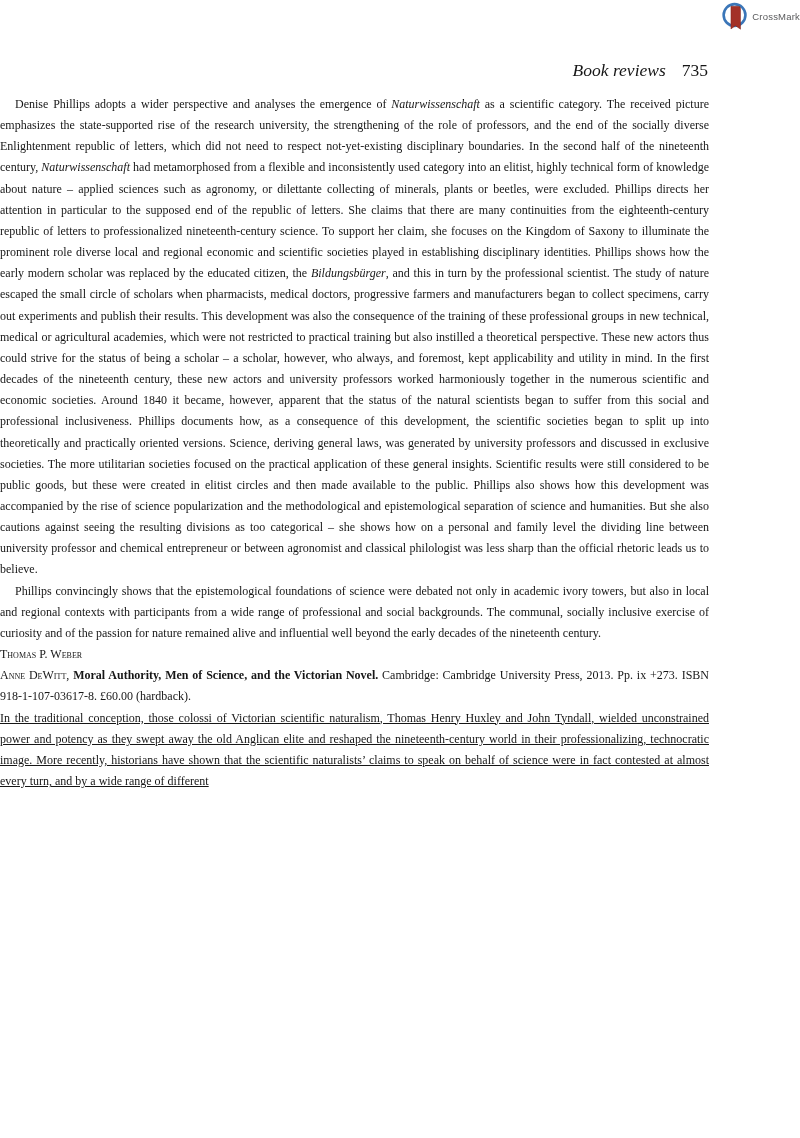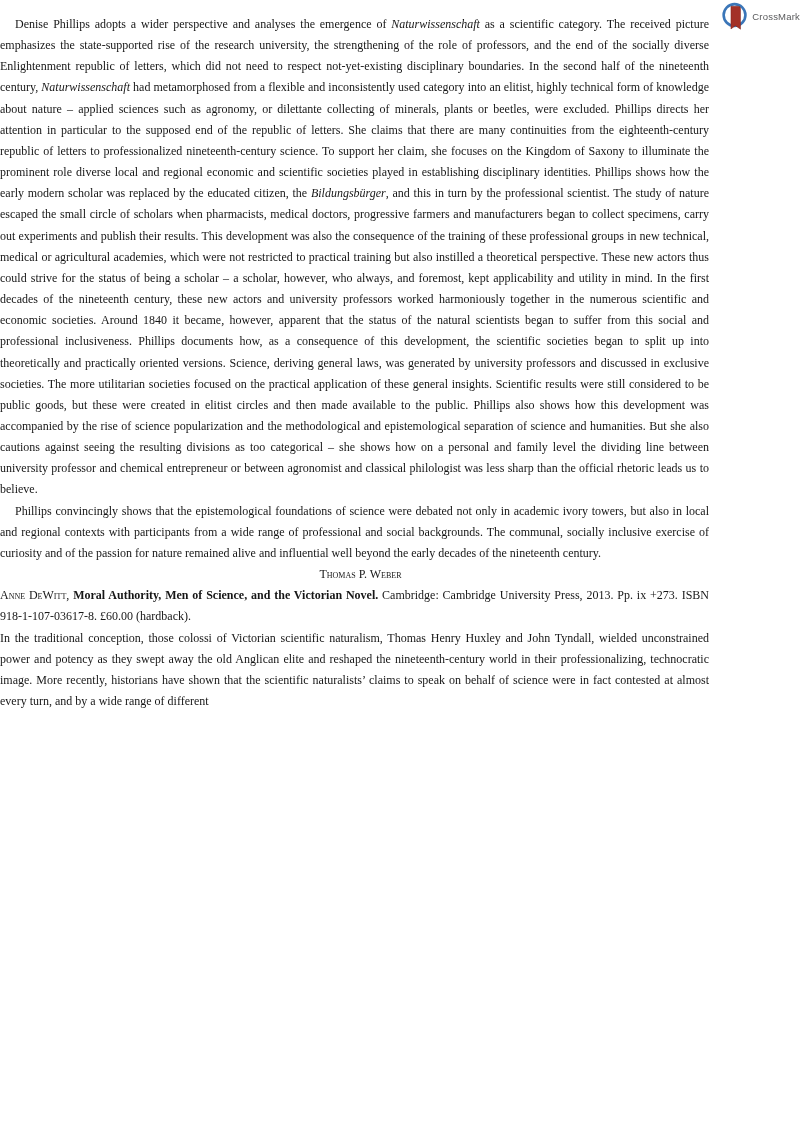--- a/index.html
+++ b/index.html
@@ -37,41 +37,44 @@
     width:709px;
     padding-top:14px;
     font-size:12px;
     line-height:21.15px;
     text-align:justify;
   }
   .content p { margin:0; }
   .indent { text-indent:15px; }
   i, .italic { font-style:italic; }
   .smallcaps { font-variant:small-caps; }
-  .signature { text-align:center; line-height:21.15px;margin-left:12px; }
+  .signature { text-align:left; line-height:21.15px; }
   .sig-loc { font-style:italic; }
   .citation { margin-top:29px;font-family:Liberation Serif, serif; }
   .citation b { font-weight:bold; }
-  .last-par { margin-top:17px; }
+  .last-par { margin-top:17px;text-decoration:underline; }
 </style>
 </head>
 <body>
 
 <div class="page">
 
   <div class="crossmark">
     <span>
       <svg viewBox="0 0 28 30" xmlns="http://www.w3.org/2000/svg">
         <circle cx="13" cy="13.5" r="11.3" fill="#ffffff" stroke="#3b76b8" stroke-width="2.7"></circle>
         <path d="M9.3 4.4 h7.6 a2.3 2.3 0 0 1 2.3 2.3 V28.2 l-5.3 -3.7 -4.6 3.4 Z" fill="#a33127" stroke="#7e241c" stroke-width="0.5"></path>
       </svg>
     </span>
     <span class="cm-label">CrossMark</span>
   </div>
 
+  <div class="running-head">
+    <span class="rh-title">Book reviews</span><span class="rh-page">735</span>
+  </div>
 
   <div class="content">
 
     <p class="indent"><span>Denise Phillips adopts a wider perspective and analyses the emergence of </span><i>Naturwissenschaft</i><span> as a scientific category. The received picture emphasizes the state-supported rise of the research university, the strengthening of the role of professors, and the end of the socially diverse Enlightenment republic of letters, which did not need to respect not-yet-existing disciplinary boundaries. In the second half of the nineteenth century, </span><i>Naturwissenschaft</i><span> had metamorphosed from a flexible and inconsistently used category into an elitist, highly technical form of knowledge about nature – applied sciences such as agronomy, or dilettante collecting of minerals, plants or beetles, were excluded. Phillips directs her attention in particular to the supposed end of the republic of letters. She claims that there are many continuities from the eighteenth-century republic of letters to professionalized nineteenth-century science. To support her claim, she focuses on the Kingdom of Saxony to illuminate the prominent role diverse local and regional economic and scientific societies played in establishing disciplinary identities. Phillips shows how the early modern scholar was replaced by the educated citizen, the </span><i>Bildungsbürger</i><span>, and this in turn by the professional scientist. The study of nature escaped the small circle of scholars when pharmacists, medical doctors, progressive farmers and manufacturers began to collect specimens, carry out experiments and publish their results. This development was also the consequence of the training of these professional groups in new technical, medical or agricultural academies, which were not restricted to practical training but also instilled a theoretical perspective. These new actors thus could strive for the status of being a scholar – a scholar, however, who always, and foremost, kept applicability and utility in mind. In the first decades of the nineteenth century, these new actors and university professors worked harmoniously together in the numerous scientific and economic societies. Around 1840 it became, however, apparent that the status of the natural scientists began to suffer from this social and professional inclusiveness. Phillips documents how, as a consequence of this development, the scientific societies began to split up into theoretically and practically oriented versions. Science, deriving general laws, was generated by university professors and discussed in exclusive societies. The more utilitarian societies focused on the practical application of these general insights. Scientific results were still considered to be public goods, but these were created in elitist circles and then made available to the public. Phillips also shows how this development was accompanied by the rise of science popularization and the methodological and epistemological separation of science and humanities. But she also cautions against seeing the resulting divisions as too categorical – she shows how on a personal and family level the dividing line between university professor and chemical entrepreneur or between agronomist and classical philologist was less sharp than the official rhetoric leads us to believe.</span></p>
 
     <p class="indent">Phillips convincingly shows that the epistemological foundations of science were debated not only in academic ivory towers, but also in local and regional contexts with participants from a wide range of professional and social backgrounds. The communal, socially inclusive exercise of curiosity and of the passion for nature remained alive and influential well beyond the early decades of the nineteenth century.</p>
 
     <div class="signature">
       <div class="smallcaps">Thomas P. Weber</div>
     </div>

